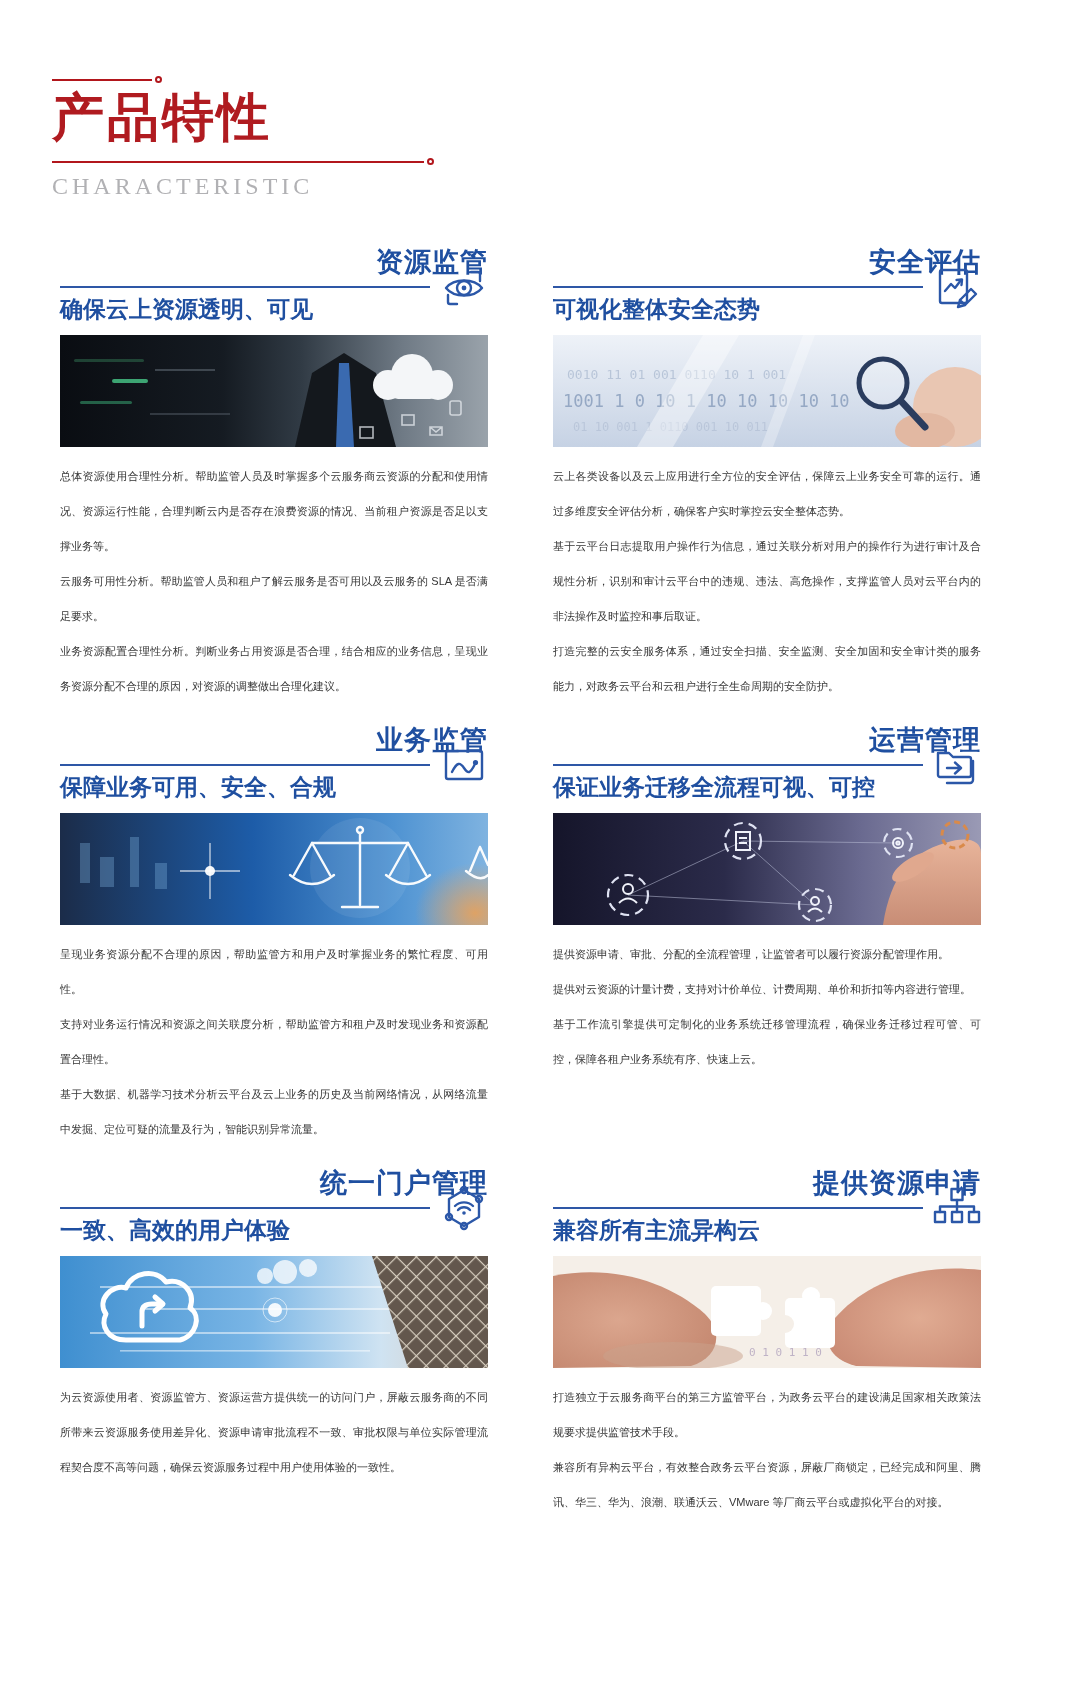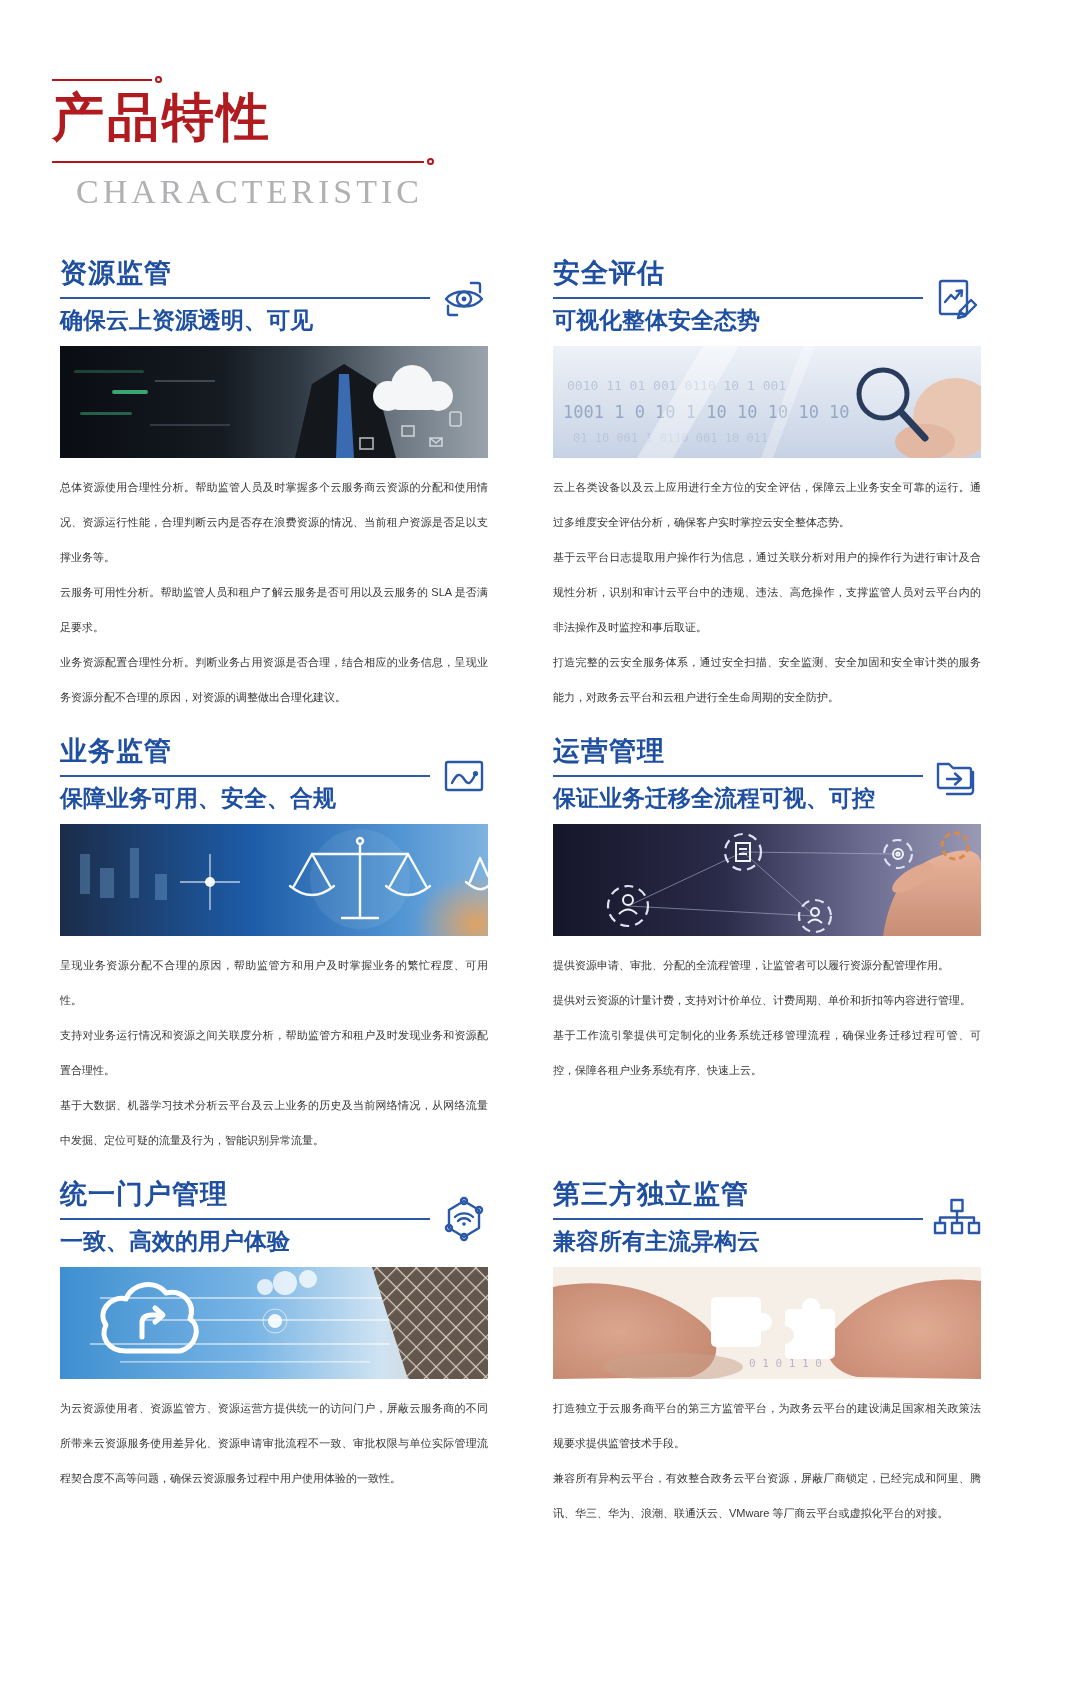--- a/index.html
+++ b/index.html
@@ -9,29 +9,29 @@
   
   .header { margin:76px 0 0 52px; }
   .rule { display:flex; align-items:center; }
   .rule .bar { height:2px; background:#b2161c; }
   .rule .dot { width:7px; height:7px; border:2px solid #b2161c; border-radius:50%; margin-left:3px; background:#fff; }
   .rule.short .bar { width:100px; }
   .rule.long  .bar { width:372px; }
   .page-title { font-family:"Liberation Serif","DejaVu Serif",serif; font-weight:bold;
                 font-size:52px; color:#b01b20; letter-spacing:3px; margin-top:6px; line-height:1.1; }
   .rule.long { margin-top:12px; }
-  .header-en { font-family:"Liberation Serif","DejaVu Serif",serif; font-size:34px;
-               color:#b1b1b4; letter-spacing:4px; margin-top:8px;margin-left:24px; }
+  .header-en { font-family:"Liberation Serif","DejaVu Serif",serif; font-size:24px;
+               color:#b1b1b4; letter-spacing:4px; margin-top:8px; }
 
   
   .grid { margin:46px 59px 0 60px; display:grid; grid-template-columns:428px 428px;
           column-gap:65px; row-gap:20px; }
 
   .sec-head { position:relative; }
-  .sec-title { font-size:27px; font-weight:bold; color:#1f4fa0; line-height:32px; letter-spacing:1px; }
+  .sec-title { font-size:27px; font-weight:bold; color:#1f4fa0; line-height:32px; letter-spacing:1px;text-align:right; }
   .sec-line  { margin-top:8px; height:2px; background:#2e57a6; width:calc(100% - 58px); }
   .sec-sub   { margin-top:9px; font-size:23px; font-weight:bold; color:#1f4fa0; line-height:24px; }
   .sec-icon  { position:absolute; right:0; top:18px; width:48px; height:48px; }
   .sec-icon svg { width:48px; height:48px; }
 
   .banner { margin-top:14px; height:112px; overflow:hidden; }
   .banner svg { display:block; width:428px; height:112px; }
 
   .sec-text { margin-top:12px; }
   .sec-text p { font-size:11px; color:#363636; line-height:35px; text-align:justify; }
@@ -331,21 +331,21 @@
         </g>
       </svg>
     </div>
     <div class="sec-text">
       <p>为云资源使用者、资源监管方、资源运营方提供统一的访问门户，屏蔽云服务商的不同所带来云资源服务使用差异化、资源申请审批流程不一致、审批权限与单位实际管理流程契合度不高等问题，确保云资源服务过程中用户使用体验的一致性。</p>
     </div>
   </section>
 
   <section>
     <div class="sec-head">
-      <div class="sec-title">第三方独立监管</div>
+      <div class="sec-title">提供资源申请</div>
       <div class="sec-line"></div>
       <div class="sec-sub">兼容所有主流异构云</div>
       <div class="sec-icon">
         <svg viewBox="0 0 48 48">
           <rect class="ic" x="18.5" y="4" width="11" height="11"></rect>
           <path class="ic" d="M24,15 V21.5 M7,21.5 H41 M7,21.5 V27 M24,21.5 V27 M41,21.5 V27"></path>
           <rect class="ic" x="2" y="27" width="10" height="10"></rect>
           <rect class="ic" x="19" y="27" width="10" height="10"></rect>
           <rect class="ic" x="36" y="27" width="10" height="10"></rect>
         </svg>

